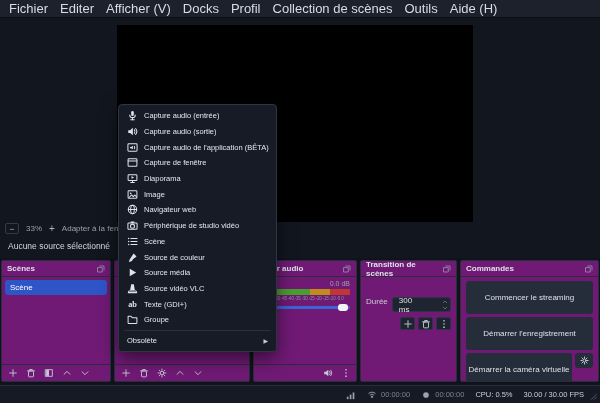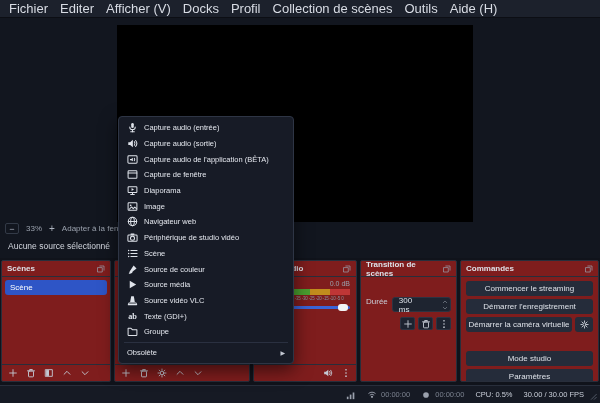--- a/index.html
+++ b/index.html
@@ -23,21 +23,21 @@
     position:absolute; left:5px; top:205px; display:flex; align-items:center;
     gap:7px; font-size:8px; color:#9aa1ad;
   }
   #zoom-out { width:14px; height:11px; border:1px solid #333a47; border-radius:2px;
     display:flex; align-items:center; justify-content:center; font-size:9px; color:#aeb4c0; }
   #zoom-in { font-size:10px; color:#aeb4c0; }
   #src-status { position:absolute; left:8px; top:223px; font-size:8.5px; color:#d2d6de; }
   
   #docks { position:absolute; top:260px; left:0; width:600px; height:123px; }
   .panel {
-    position:absolute; top:0; height:122px; background:#7f1d1d;
+    position:absolute; top:0; height:122px; background:#701a75;
     border:1px solid #282e3b; border-radius:2px; overflow:hidden;
   }
   #panel-scenes      { left:1px;   width:110px; }
   #panel-sources     { left:114px; width:136px; }
   #panel-mixer       { left:253px; width:104px; }
   #panel-transitions { left:360px; width:97px;  }
   #panel-controls    { left:460px; width:139px; }
   .panel-header {
     height:16px; display:flex; align-items:center; padding:0 5px;
     border-bottom:1px solid #282e3b; font-size:8px; font-weight:bold; color:#dde1e8;
@@ -79,42 +79,42 @@
   .dur-label { font-size:8px; color:#c9ced8; }
   .spin-box {
     flex:1; height:15px; background:#1e2430; border:1px solid #2c3342; border-radius:3px;
     display:flex; align-items:center; padding:0 2px 0 6px; font-size:8px; color:#dde1e8;gap:20px;
   }
   .spin-arrows { margin-left:auto; display:flex; flex-direction:column; color:#9aa1ad; line-height:0; }
   .trans-toolbar { display:flex; justify-content:flex-end; gap:3px; margin:5px 5px 0 0; }
   
   #controls-body { padding:4px 5px 0 5px; }
   .ctl-btn {
-    height:15px; margin-bottom:3px; background:#252c3a; border-radius:3px;
+    height:33px; margin-bottom:3px; background:#252c3a; border-radius:3px;
     display:flex; align-items:center; justify-content:center; font-size:8px; color:#dde1e8;
     cursor:pointer; white-space:nowrap; overflow:hidden;
   }
   .ctl-row { display:flex; gap:3px; margin-bottom:3px; }
   .ctl-row .ctl-btn { margin-bottom:16px; }
   .ctl-row .grow { flex:1; }
   .gear-btn { width:18px; height:15px; background:#252c3a; border-radius:3px;
     display:flex; align-items:center; justify-content:center; color:#dde1e8; cursor:pointer; }
   
   #statusbar {
     position:absolute; bottom:0; left:0; width:600px; height:18px; background:#161a24;
     border-top:1px solid #282e3b; display:flex; align-items:center; justify-content:flex-end;
     gap:11px; padding-right:16px; font-size:7.5px; color:#9ba1ad;
   }
   .sb-group { display:flex; align-items:center; gap:4px; }
   .sb-time { color:#7c8390; }
   .sb-strong { color:#c9ced8; }
   #grip { position:absolute; right:2px; bottom:2px; color:#565d6a; }
   
   #ctx-menu {
-    position:absolute; left:118px; top:116px; width:176px; z-index:10;
+    position:absolute; left:118px; top:104px; width:159px; z-index:10;
     background:#171b26; border:1px solid #2e3545; border-radius:4px; padding:3px 0;
     box-shadow:0 6px 18px rgba(0,0,0,.55);
   }
   .menu-item {
     height:15.7px; display:flex; align-items:center; gap:6px; padding:0 6px;
     margin:0 2px; border-radius:3px; font-size:7.5px; color:#e4e7ee; cursor:pointer;
     white-space:nowrap; overflow:hidden;
   }
   .menu-item.selected { background:var(--accent); }
   .menu-item .mi-icon { display:flex; flex-shrink:0; color:#dfe3ea; }

